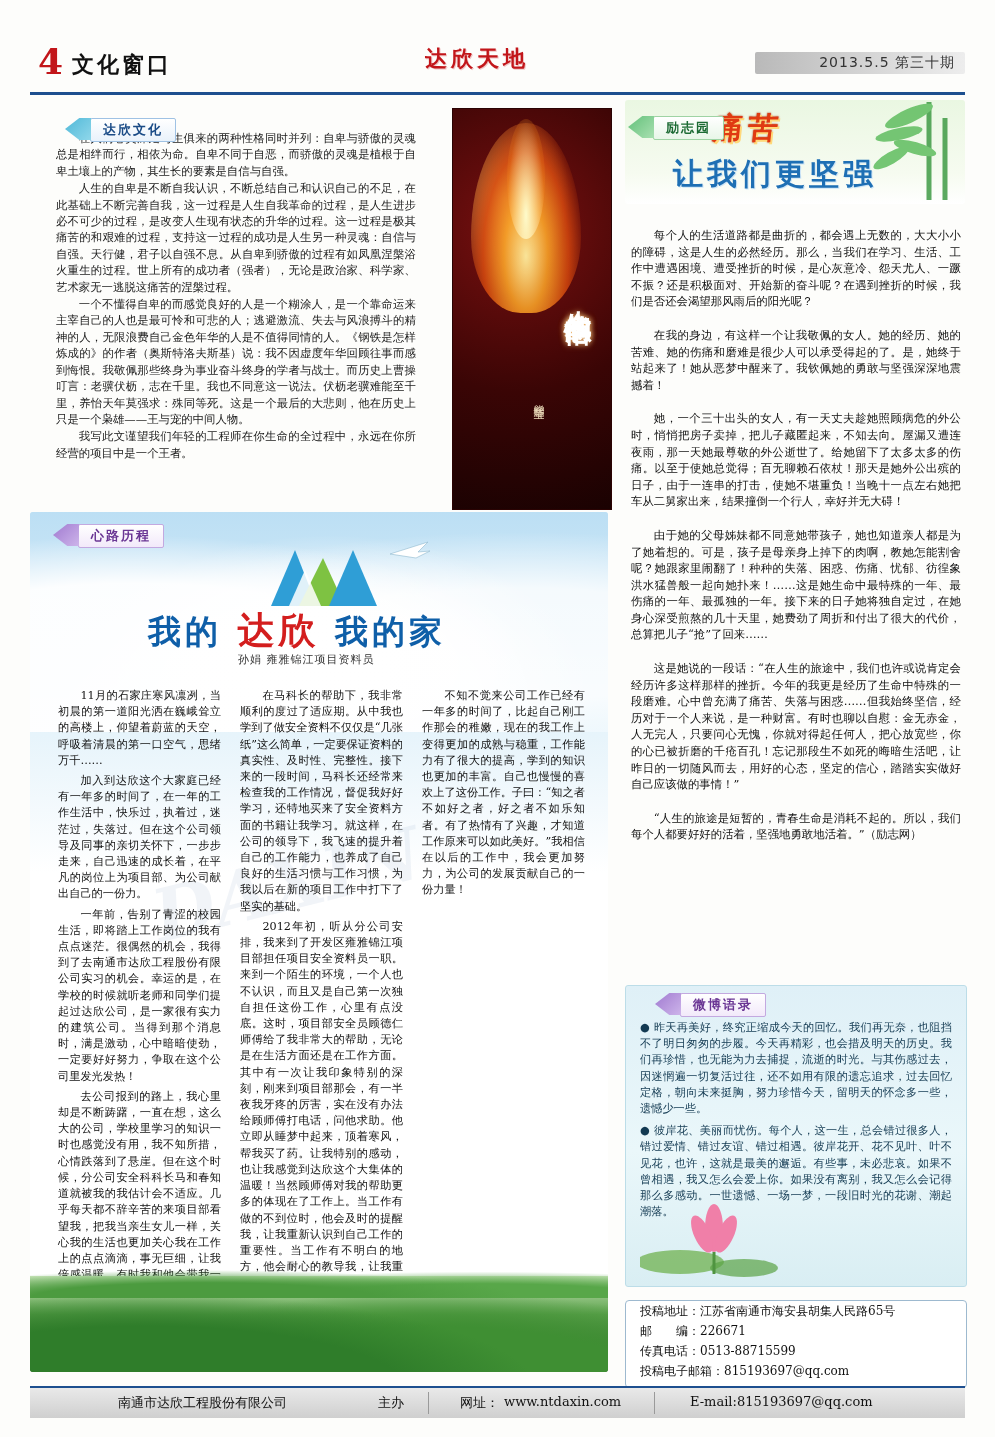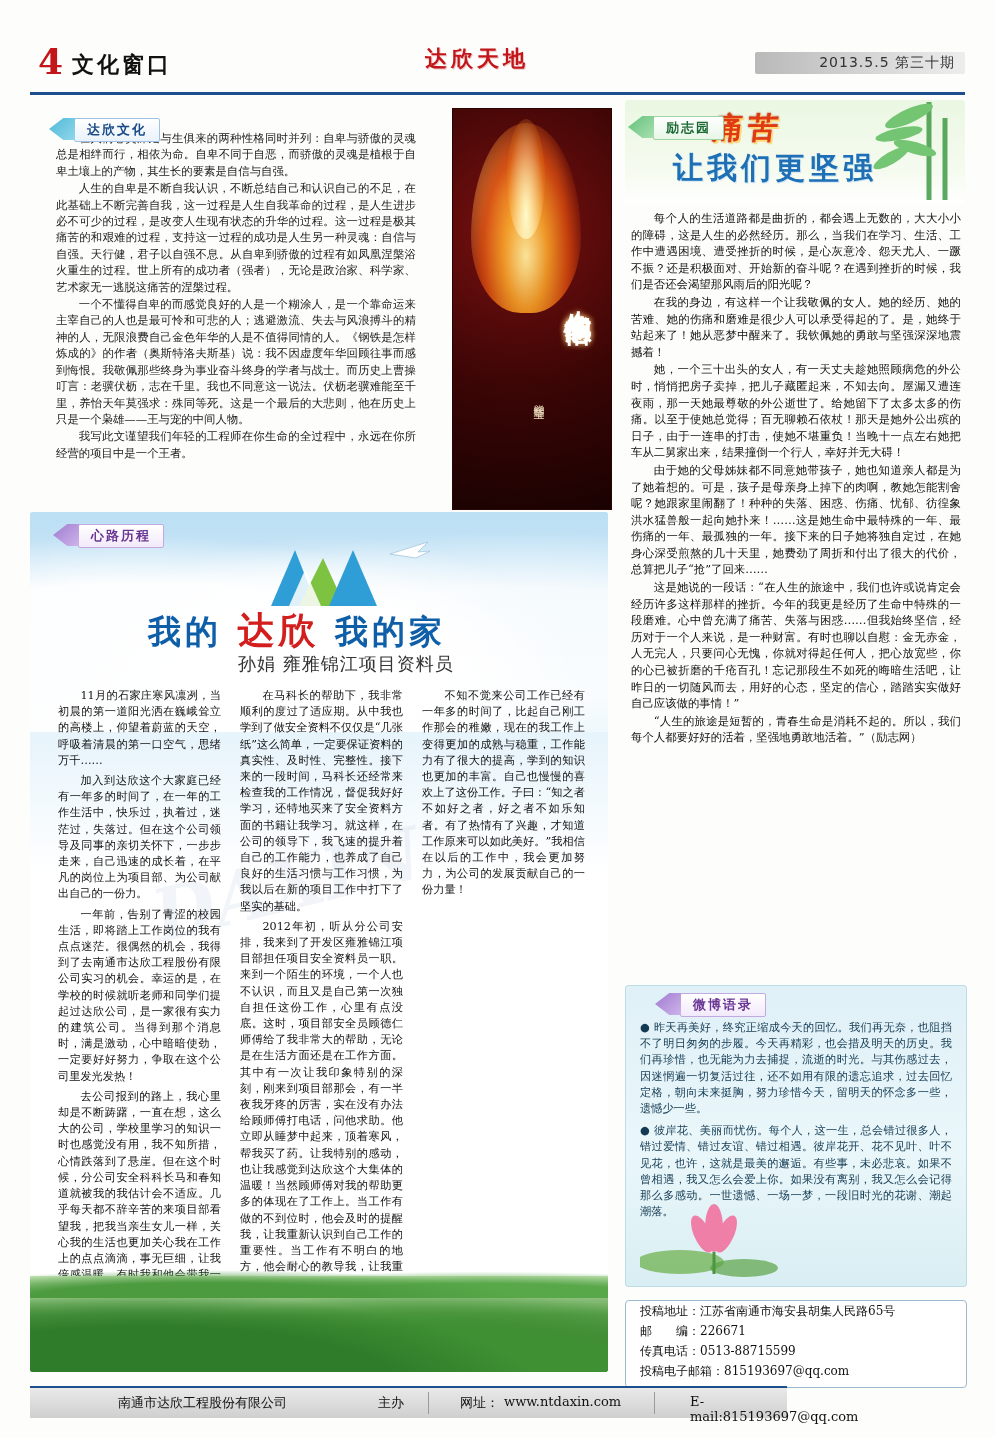--- a/index.html
+++ b/index.html
@@ -138,32 +138,32 @@
   }
   .r-title1{
     position:absolute;left:88px;top:8px;
     font-family:"DejaVu Serif","Liberation Serif",serif;
     font-size:30px;font-weight:bold;color:#e03a12;
     letter-spacing:5px;
     text-shadow:2px 2px 0 #ffd97a,0 0 2px #a02000;
     transform:skewX(-6deg);
   }
   .r-title2{
-    position:absolute;left:48px;top:48px;
+    position:absolute;left:48px;top:54px;
     font-family:"DejaVu Serif","Liberation Serif",serif;
     font-size:30px;font-weight:bold;color:#1e6fb4;
     letter-spacing:4px;
     text-shadow:1px 1px 0 #cfe6f7;
   }
   .r-body{
     position:absolute;left:6px;top:110px;width:330px;
     font-family:"DejaVu Serif","Liberation Serif",serif;
     font-size:11.4px;line-height:16.6px;text-align:justify;
   }
-  .r-body p{margin:0 0 1px 0;text-indent:2em;}
+  .r-body p{margin:17px 0 1px 0;text-indent:2em;}
 
   
   .feature{
     position:absolute;left:30px;top:512px;width:578px;height:860px;
     background:linear-gradient(180deg,#cfe9f7 0%,#e7f4fb 26%,#ffffff 42%,#ffffff 100%);
     border-radius:3px;
     overflow:hidden;
   }
   .sky-cloud{
     position:absolute;left:0;top:0;width:578px;height:220px;
@@ -180,21 +180,21 @@
     position:absolute;left:358px;top:28px;width:46px;height:20px;fill:#fff;
   }
   .f-title{
     position:absolute;left:118px;top:94px;
     font-family:"DejaVu Serif","Liberation Serif",serif;
     font-size:33px;font-weight:bold;color:#0f5fa8;letter-spacing:4px;text-align:right;
   }
   .f-title .red{color:#d31e1e;font-size:37px;}
   .f-byline{
     position:absolute;left:208px;top:140px;
-    font-size:18px;color:#333;letter-spacing:1px;
+    font-size:11px;color:#333;letter-spacing:1px;
   }
   .f-cols{
     position:absolute;left:28px;top:172px;width:528px;height:620px;
   }
   .f-col{
     position:absolute;top:0;width:163px;
     font-family:"DejaVu Serif","Liberation Serif",serif;
     font-size:11.2px;line-height:16.2px;text-align:justify;
   }
   .f-col p{margin:4px 0 1px 0;text-indent:2em;}
@@ -242,21 +242,21 @@
   .contact{
     position:absolute;left:625px;top:1300px;width:340px;height:86px;
     border:1px solid #9db9cf;border-radius:4px;background:#fff;
   }
   .contact div{
     font-family:"DejaVu Serif","Liberation Serif",serif;
     font-size:12px;line-height:20px;color:#111;margin-left:14px;
   }
   
   .footer{
-    position:absolute;left:30px;top:1386px;width:757px;height:30px;
+    position:absolute;left:30px;top:1386px;width:935px;height:30px;
     background:linear-gradient(180deg,#e9e9e9,#cfcfcf);
     border-top:2px solid #1d4f8f;
   }
   .footer span{
     position:absolute;top:6px;
     font-family:"DejaVu Serif","Liberation Serif",serif;
     font-size:13px;color:#111;
   }
   .f-org{left:88px;}
   .f-host{left:348px;}
@@ -271,21 +271,21 @@
 <div class="page">
 
   <div class="masthead">
     <div class="page-num">4</div>
     <div class="page-cat">文化窗口</div>
     <div class="paper-title">达欣天地</div>
     <div class="issue-bar"></div>
     <div class="issue-text">2013.5.5  第三十期</div>
   </div>
 
-  <div class="tag" style="left:74px;top:118px;">达欣文化</div>
+  <div class="tag" style="left:90px;top:118px;">达欣文化</div>
   <div class="col-text a1">
     <p>在人们心灵深处与生俱来的两种性格同时并列：自卑与骄傲的灵魂总是相绊而行，相依为命。自卑不同于自恶，而骄傲的灵魂是植根于自卑土壤上的产物，其生长的要素是自信与自强。</p>
     <p>人生的自卑是不断自我认识，不断总结自己和认识自己的不足，在此基础上不断完善自我，这一过程是人生自我革命的过程，是人生进步必不可少的过程，是改变人生现有状态的升华的过程。这一过程是极其痛苦的和艰难的过程，支持这一过程的成功是人生另一种灵魂：自信与自强。天行健，君子以自强不息。从自卑到骄傲的过程有如凤凰涅槃浴火重生的过程。世上所有的成功者（强者），无论是政治家、科学家、艺术家无一逃脱这痛苦的涅槃过程。</p>
     <p>一个不懂得自卑的而感觉良好的人是一个糊涂人，是一个靠命运来主宰自己的人也是最可怜和可悲的人；逃避激流、失去与风浪搏斗的精神的人，无限浪费自己金色年华的人是不值得同情的人。《钢铁是怎样炼成的》的作者（奥斯特洛夫斯基）说：我不因虚度年华回顾往事而感到悔恨。我敬佩那些终身为事业奋斗终身的学者与战士。而历史上曹操叮言：老骥伏枥，志在千里。我也不同意这一说法。伏枥老骥难能至千里，养怡天年莫强求：殊同等死。这是一个最后的大悲则，他在历史上只是一个枭雄——王与宠的中间人物。</p>
     <p>我写此文谨望我们年轻的工程师在你生命的全过程中，永远在你所经营的项目中是一个王者。</p>
   </div>
 
   <div class="bookcover">
     <div class="flame"></div>
     <div class="book-vtitle">生命的感悟</div>

